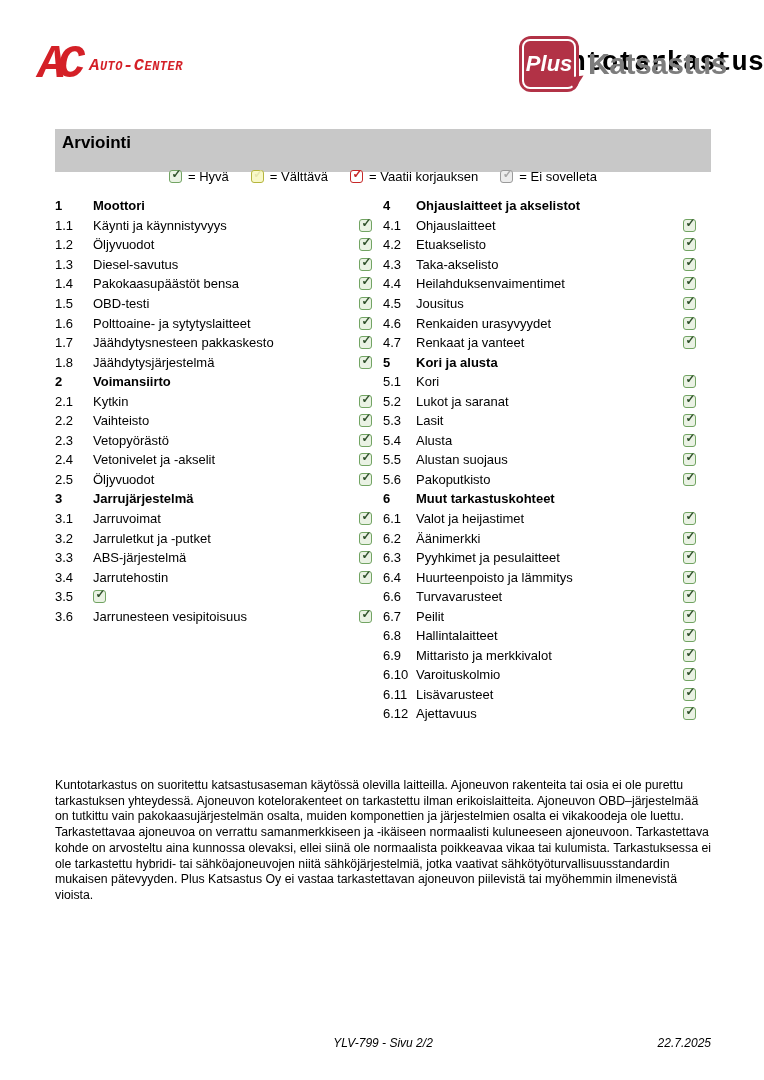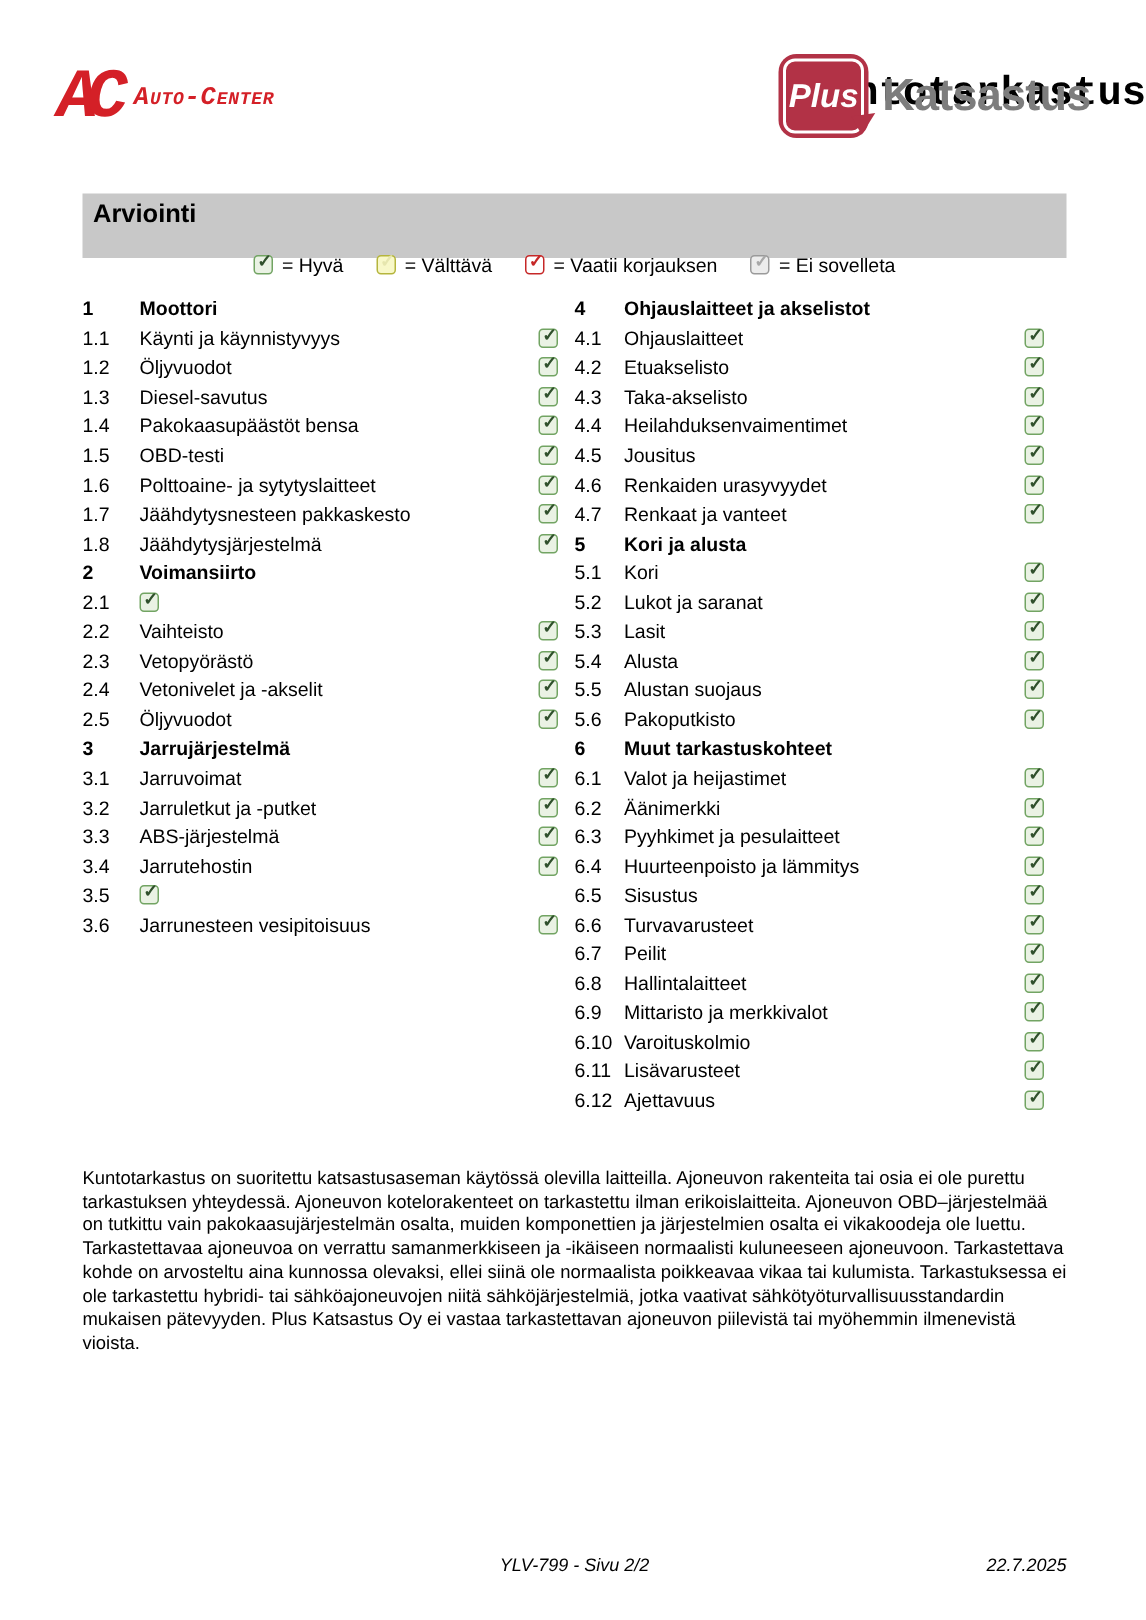--- a/index.html
+++ b/index.html
@@ -157,20 +157,21 @@
           <span class="num">1.8</span>
           <span class="lbl">Jäähdytysjärjestelmä</span>
           <span class="cb good"></span>
         </div>
         <div class="row">
           <span class="num hdr">2</span>
           <span class="lbl hdr">Voimansiirto</span>
         </div>
         <div class="row">
           <span class="num">2.1</span>
+          <span class="lbl">Kytkin</span>
           <span class="cb good"></span>
         </div>
         <div class="row">
           <span class="num">2.2</span>
           <span class="lbl">Vaihteisto</span>
           <span class="cb good"></span>
         </div>
         <div class="row">
           <span class="num">2.3</span>
           <span class="lbl">Vetopyörästö</span>
@@ -309,25 +310,20 @@
           <span class="cb good"></span>
         </div>
         <div class="row">
           <span class="num">6.3</span>
           <span class="lbl">Pyyhkimet ja pesulaitteet</span>
           <span class="cb good"></span>
         </div>
         <div class="row">
           <span class="num">6.4</span>
           <span class="lbl">Huurteenpoisto ja lämmitys</span>
-          <span class="cb good"></span>
-        </div>
-        <div class="row">
-          <span class="num">6.5</span>
-          <span class="lbl">Sisustus</span>
           <span class="cb good"></span>
         </div>
         <div class="row">
           <span class="num">6.6</span>
           <span class="lbl">Turvavarusteet</span>
           <span class="cb good"></span>
         </div>
         <div class="row">
           <span class="num">6.7</span>
           <span class="lbl">Peilit</span>

